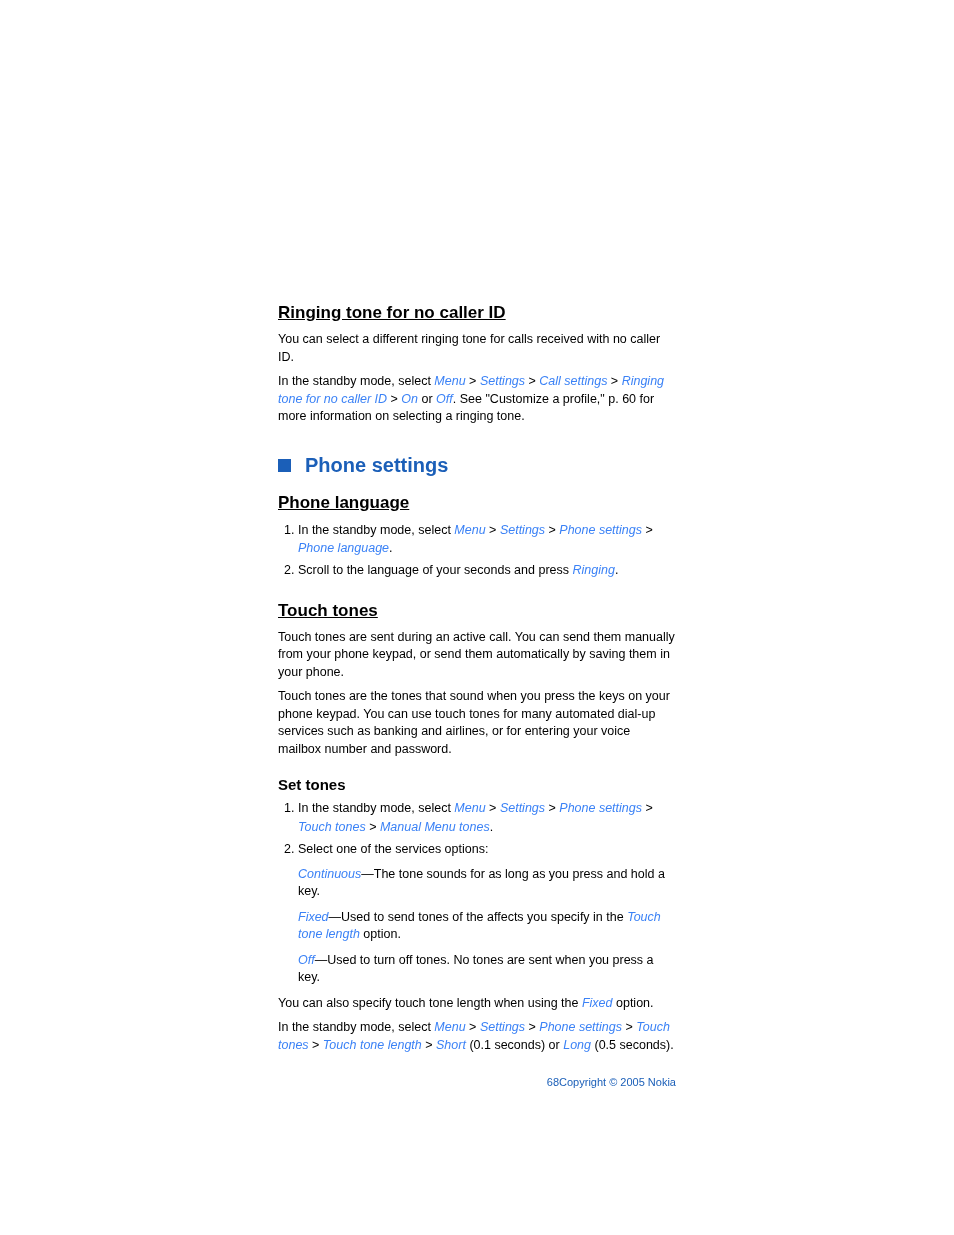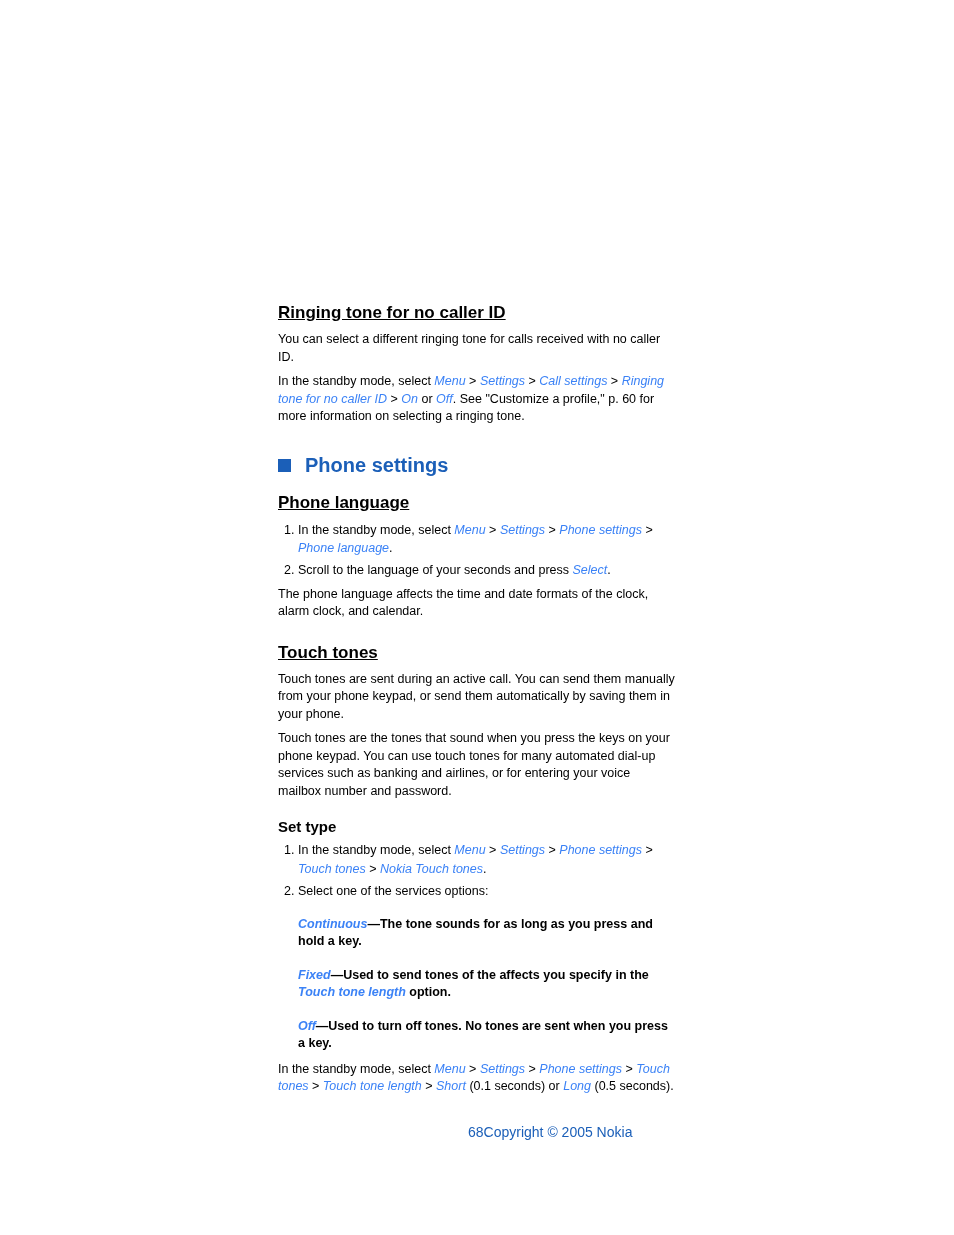--- a/index.html
+++ b/index.html
@@ -55,31 +55,30 @@
   ol li {
     font-size: 12.5px;
     line-height: 1.45;
     margin: 4px 0;
     padding-left: 0px;
   }
   .indent-block {
     margin-left: 20px;
     font-size: 12.5px;
     line-height: 1.4;
-    margin-top: 16px;
+    margin-top: 8px;
     margin-bottom: 8px;
-    font-weight: bold;
   }
   .i { color: #3b82f6; font-style: italic; }
   .footer {
     display: flex;
-    justify-content: flex-start;
-    font-size: 14px;
+    justify-content: flex-end;
+    font-size: 11px;
     color: #1b5fb8;
-    margin-top: 28px;
+    margin-top: 22px;
   }
   .footer .pgnum { margin-left: 190px; }
 </style>
 </head>
 <body>
 
 <div class="page">
 
   <h2 class="underline">Ringing tone for no caller ID</h2>
   <p>You can select a different ringing tone for calls received with no caller ID.</p>
@@ -91,47 +90,49 @@
     <span class="sq"></span>
     <span>Phone settings</span>
   </h2>
 
   <h2 class="underline">Phone language</h2>
   <ol>
     <li>
       <span>In the standby mode, select </span><span class="i">Menu</span><span> &gt; </span><span class="i">Settings</span><span> &gt; </span><span class="i">Phone settings</span><span> &gt; </span><span class="i">Phone language</span>.
     </li>
     <li>
-      <span>Scroll to the language of your seconds and press </span><span class="i">Select</span>.
+      <span>Scroll to the language of your seconds and press </span><span class="i">Ringing</span>.
     </li>
   </ol>
-  <p>The phone language affects the time and date formats of the clock, alarm clock, and calendar.</p>
 
   <h2 class="underline" style="margin-top:22px">Touch tones</h2>
   <p>Touch tones are sent during an active call. You can send them manually from your phone keypad, or send them automatically by saving them in your phone.</p>
   <p>Touch tones are the tones that sound when you press the keys on your phone keypad. You can use touch tones for many automated dial-up services such as banking and airlines, or for entering your voice mailbox number and password.</p>
 
-  <h3 class="sub">Set type</h3>
+  <h3 class="sub">Set tones</h3>
   <ol>
     <li>
-      <span>In the standby mode, select </span><span class="i">Menu</span><span> &gt; </span><span class="i">Settings</span><span> &gt; </span><span class="i">Phone settings</span><span> &gt; </span><span class="i">Touch tones</span><span> &gt; </span><span class="i">Nokia Touch tones</span>.
+      <span>In the standby mode, select </span><span class="i">Menu</span><span> &gt; </span><span class="i">Settings</span><span> &gt; </span><span class="i">Phone settings</span><span> &gt; </span><span class="i">Touch tones</span><span> &gt; </span><span class="i">Manual Menu tones</span>.
     </li>
     <li>Select one of the services options:</li>
   </ol>
   <div class="indent-block">
     <span class="i">Continuous</span><span>—The tone sounds for as long as you press and hold a key.</span>
   </div>
   <div class="indent-block">
     <span class="i">Fixed</span><span>—Used to send tones of the affects you specify in the </span><span class="i">Touch tone length</span><span> option.</span>
   </div>
   <div class="indent-block">
     <span class="i">Off</span><span>—Used to turn off tones. No tones are sent when you press a key.</span>
   </div>
 
   <p>
+    <span>You can also specify touch tone length when using the </span><span class="i">Fixed</span><span> option.</span>
+  </p>
+  <p>
     <span>In the standby mode, select </span><span class="i">Menu</span><span> &gt; </span><span class="i">Settings</span><span> &gt; </span><span class="i">Phone settings</span><span> &gt; </span><span class="i">Touch tones</span><span> &gt; </span><span class="i">Touch tone length</span><span> &gt; </span><span class="i">Short</span><span> (0.1 seconds) or </span><span class="i">Long</span><span> (0.5 seconds).</span>
   </p>
 
   <div class="footer">
     <span class="pgnum">68</span>
     <span>Copyright © 2005 Nokia</span>
   </div>
 
 </div>
 

